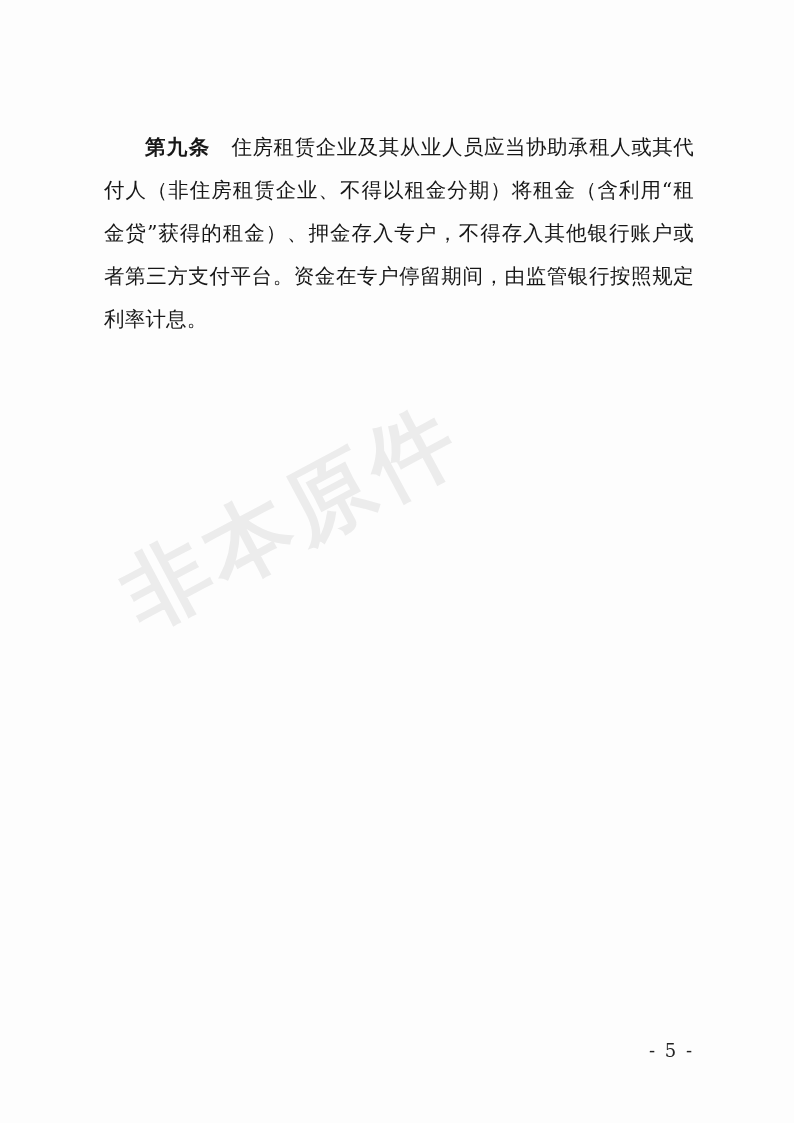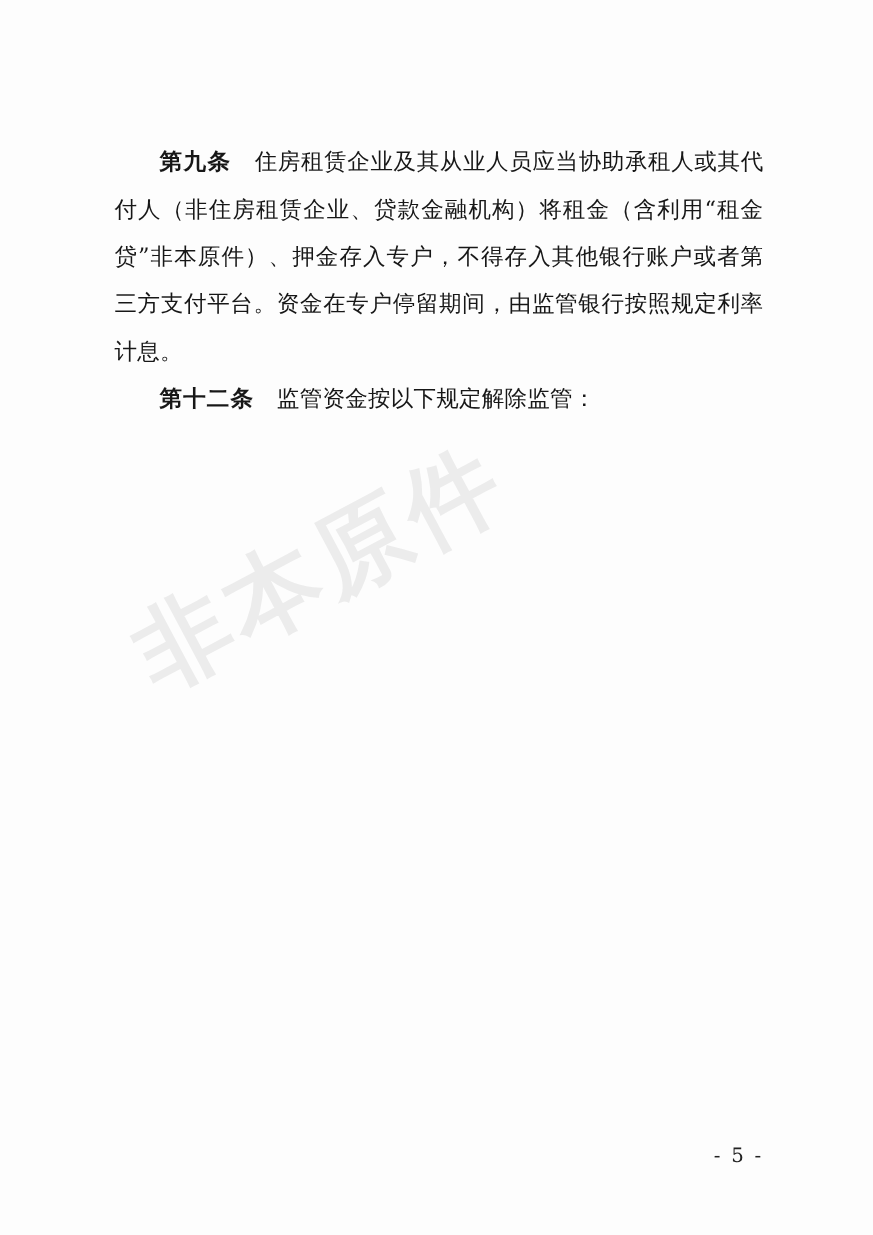--- a/index.html
+++ b/index.html
@@ -77,24 +77,23 @@
 </head>
 <body>
 
 <div class="page">
 
   <div class="watermark">非本原件</div>
 
   <div class="content">
 
 
-    <p class="para indent"><span class="art-title">第九条</span><span>　住房租赁企业及其从业人员应当协助承租人或其代付人（非住房租赁企业、贷款金融机构）将租金（含利用“租金贷”非本原件）、押金存入专户，不得存入其他银行账户或者第三方支付平台。资金在专户停留期间，由监管银行按照规定利率计息。</span></p>
+    <p class="para indent"><span class="art-title">第九条</span><span>　住房租赁企业及其从业人员应当协助承租人或其代付人（非住房租赁企业、不得以租金分期）将租金（含利用“租金贷”获得的租金）、押金存入专户，不得存入其他银行账户或者第三方支付平台。资金在专户停留期间，由监管银行按照规定利率计息。</span></p>
 
 
 
-    <p class="para indent"><span class="art-title">第十二条</span><span>　监管资金按以下规定解除监管：</span></p>
 
 
   </div>
 
   <div class="page-number">- 5 -</div>
 
 </div>
 
 </body></html>

